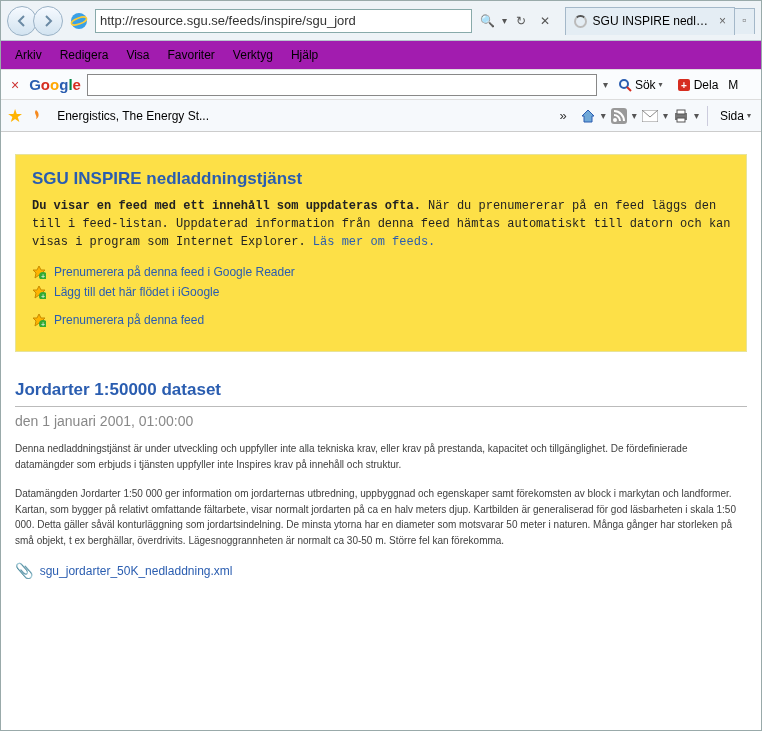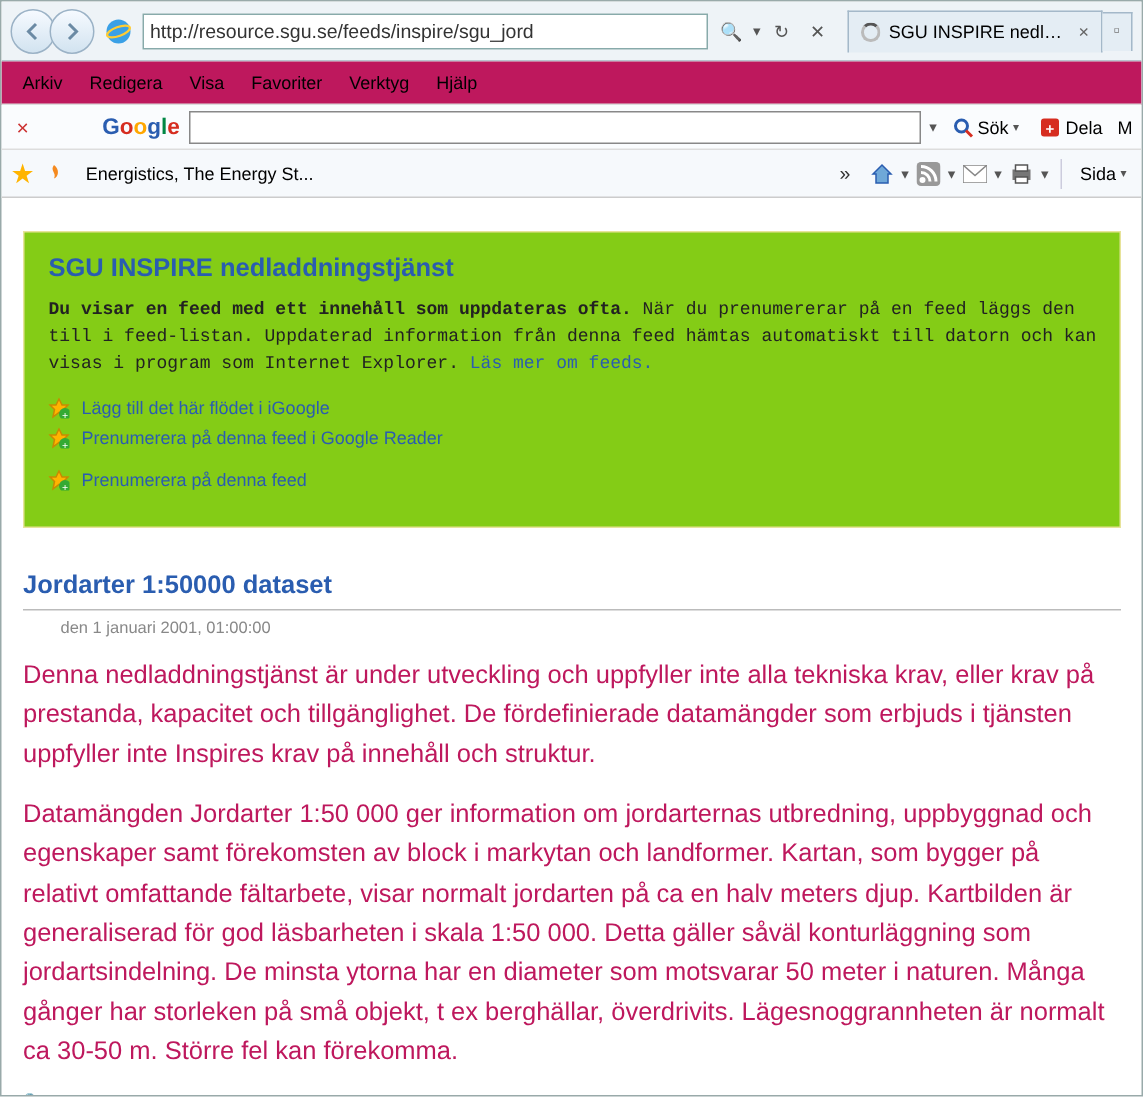--- a/index.html
+++ b/index.html
@@ -13,60 +13,60 @@
   .addr-input { flex: 1; height: 24px; border: 1px solid #8aa; background: #fff; padding: 0 4px; font-size: 13px; color: #333; }
   .addr-ctrl { display:flex; align-items:center; gap:4px; margin:0 6px; }
   .icon-btn { width: 20px; height: 20px; display:flex; align-items:center; justify-content:center; color:#555; cursor:pointer; }
   .tab-strip { display:flex; align-items:center; margin-left:4px; }
   .tab { display:flex; align-items:center; background:#e4edf4; border:1px solid #a4b8c9; border-bottom:none; height:28px; padding:0 8px; font-size:12px; max-width:170px; gap:6px; }
   .tab-close { color:#666; cursor:pointer; }
   .new-tab { width:20px; height:26px; border:1px solid #a4b8c9; border-left:none; border-bottom:none; background:#e4edf4; text-align:center; line-height:22px; color:#777; cursor:pointer;}
   .spinner { width:13px; height:13px; border:2px solid #bbb; border-top-color:#555; border-radius:50%; }
   
   
-  .menubar { display:flex; gap:2px; padding:4px 6px; border-bottom:1px solid #ddd; background:#be185d; }
+  .menubar { display:flex; gap:2px; padding:4px 6px; border-bottom:1px solid #ddd; background:#a21caf; }
   .menubar span { padding:3px 8px; cursor:default; }
   
   
   .g-row { display:flex; align-items:center; padding:3px 6px; gap:6px; border-bottom:1px solid #ddd; background:#fafcfe; height:30px;}
   .g-close { color:#c33; font-size:14px; padding:0 4px; cursor:pointer; }
-  .google-logo { font-weight:bold; font-size:15px;margin-left:39px;}
+  .google-logo { font-weight:bold; font-size:15px;}
   .gc { }
   .g-b { color:#2a5db0;} .g-r{color:#d62d20;} .g-y{color:#ffa700;} .g-g{color:#008744;}
   .g-search { flex:1; height:22px; border:1px solid #888; max-width: 510px; }
   .g-btn { display:flex; align-items:center; gap:3px; padding:2px 4px; cursor:pointer; }
   .caret { font-size:8px; color:#555; }
   
   
   .fav-row { display:flex; align-items:center; padding:3px 6px; gap:6px; border-bottom:1px solid #ccc; background:#f6f9fc; height:32px; position:relative;}
   .fav-star { color:#ffb400; font-size:18px; }
   .fav-link { display:flex; align-items:center; gap:14px; cursor:pointer; }
   .fav-right { position:absolute; right:6px; display:flex; align-items:center; gap:4px; }
   .chev { font-size:10px; color:#555;}
   .tb-icon { width:18px; height:18px; display:flex; align-items:center; justify-content:center; }
   .dbl-chev { font-size:13px; color:#333; margin-right:8px;}
   .divider { width:1px; height:20px; background:#ccd; margin:0 4px; }
   
   
   .content { padding:22px 14px 10px 14px; overflow-y:auto; height: calc(731px - 40px - 28px - 30px - 32px); }
-  .feed-box { background:#84cc16; border:1px solid #e7e39a; padding:14px 0 18px 16px; }
+  .feed-box { background:#fde047; border:1px solid #e7e39a; padding:14px 0 18px 16px; }
   .feed-title { color:#2a5db0; font-size:17px; font-weight:bold; margin-bottom:8px; }
   .feed-desc { font-size:12px; line-height:1.5; color:#222;font-family:Liberation Mono, monospace; }
   .feed-desc b { font-weight:bold; }
   .feed-desc a, .feed-links a, .entry-title, .attach a { color:#2a5db0; text-decoration:none; cursor:pointer; }
   .feed-links { margin-top:14px; }
   .feed-link-row { display:flex; align-items:center; gap:8px; margin-bottom:6px; font-size:12px; }
   .feed-link-row.gap { margin-top:14px; }
   .add-icon { width:14px; height:14px; }
   
   .entry { margin-top:28px; }
   .entry-title { font-size:17px; font-weight:bold; display:block; }
   .entry-sep { border:none; border-top:1px solid #bbb; margin:6px 0 6px 0; }
-  .entry-date { color:#888; font-size:11px; margin-bottom:12px;margin-left:25px; }
-  .entry-body { font-size:17px; line-height:1.55; color:#be185d; }
+  .entry-date { color:#888; font-size:14px; margin-bottom:12px; }
+  .entry-body { font-size:10px; line-height:1.55; color:#404040; }
   .entry-body p { margin-bottom:14px; }
   .attach { margin-top:8px; display:flex; align-items:center; gap:6px; font-size:12px; }
   .clip-icon { color:#5a8fc0; font-size:15px; }
   
   .ellip { white-space:nowrap; overflow:hidden; text-overflow:ellipsis; }
 </style>
 </head>
 <body>
 
 <div class="addr-row">
@@ -191,29 +191,29 @@
     <div class="feed-desc">
       <b>Du visar en feed med ett innehåll som uppdateras ofta.</b><span> När du prenumererar på en feed läggs den till i feed-listan. Uppdaterad information från denna feed hämtas automatiskt till datorn och kan visas i program som Internet Explorer. </span><a>Läs mer om feeds.</a>
     </div>
     <div class="feed-links">
       <div class="feed-link-row">
         <svg class="add-icon" viewBox="0 0 14 14">
             <polygon points="7,1 9,5 13,5 10,8 11,13 7,10 3,13 4,8 1,5 5,5" fill="#ffb400" stroke="#c88a00"></polygon>
             <circle cx="11" cy="11" r="4" fill="#3a3"></circle>
             <text x="11" y="14" text-anchor="middle" fill="#fff" font-size="7">+</text>
           </svg>
-        <a>Lägg till det här flödet i iGoogle</a>
+        <a>Prenumerera på denna feed i Google Reader</a>
       </div>
       <div class="feed-link-row">
         <svg class="add-icon" viewBox="0 0 14 14">
             <polygon points="7,1 9,5 13,5 10,8 11,13 7,10 3,13 4,8 1,5 5,5" fill="#ffb400" stroke="#c88a00"></polygon>
             <circle cx="11" cy="11" r="4" fill="#3a3"></circle>
             <text x="11" y="14" text-anchor="middle" fill="#fff" font-size="7">+</text>
           </svg>
-        <a>Prenumerera på denna feed i Google Reader</a>
+        <a>Lägg till det här flödet i iGoogle</a>
       </div>
       <div class="feed-link-row gap">
         <svg class="add-icon" viewBox="0 0 14 14">
             <polygon points="7,1 9,5 13,5 10,8 11,13 7,10 3,13 4,8 1,5 5,5" fill="#ffb400" stroke="#c88a00"></polygon>
             <circle cx="11" cy="11" r="4" fill="#3a3"></circle>
             <text x="11" y="14" text-anchor="middle" fill="#fff" font-size="7">+</text>
           </svg>
         <a>Prenumerera på denna feed</a>
       </div>
     </div>

